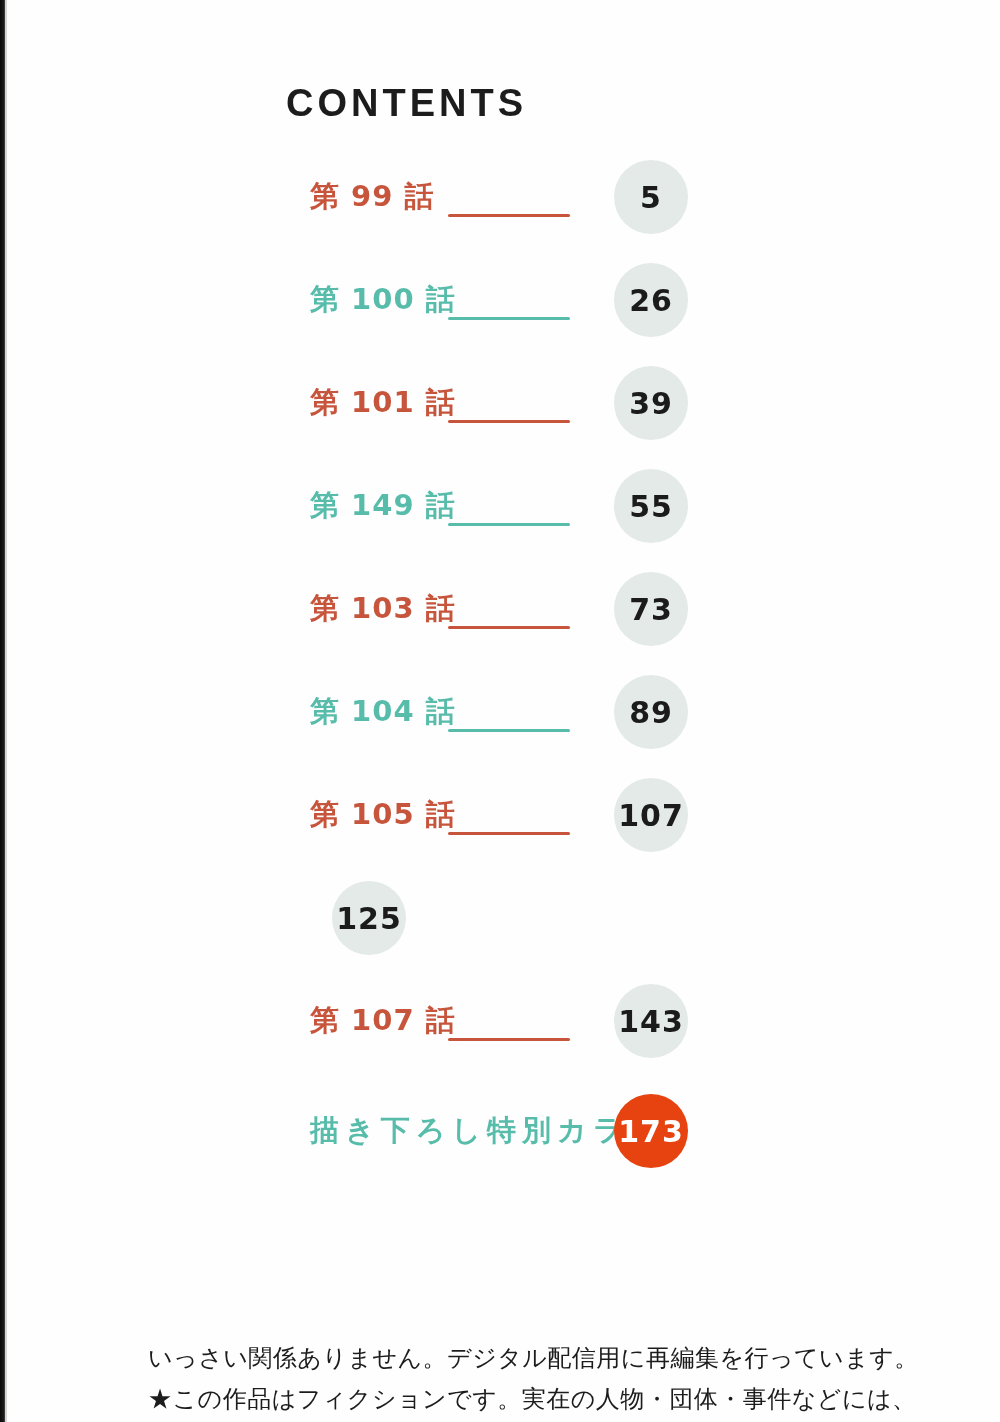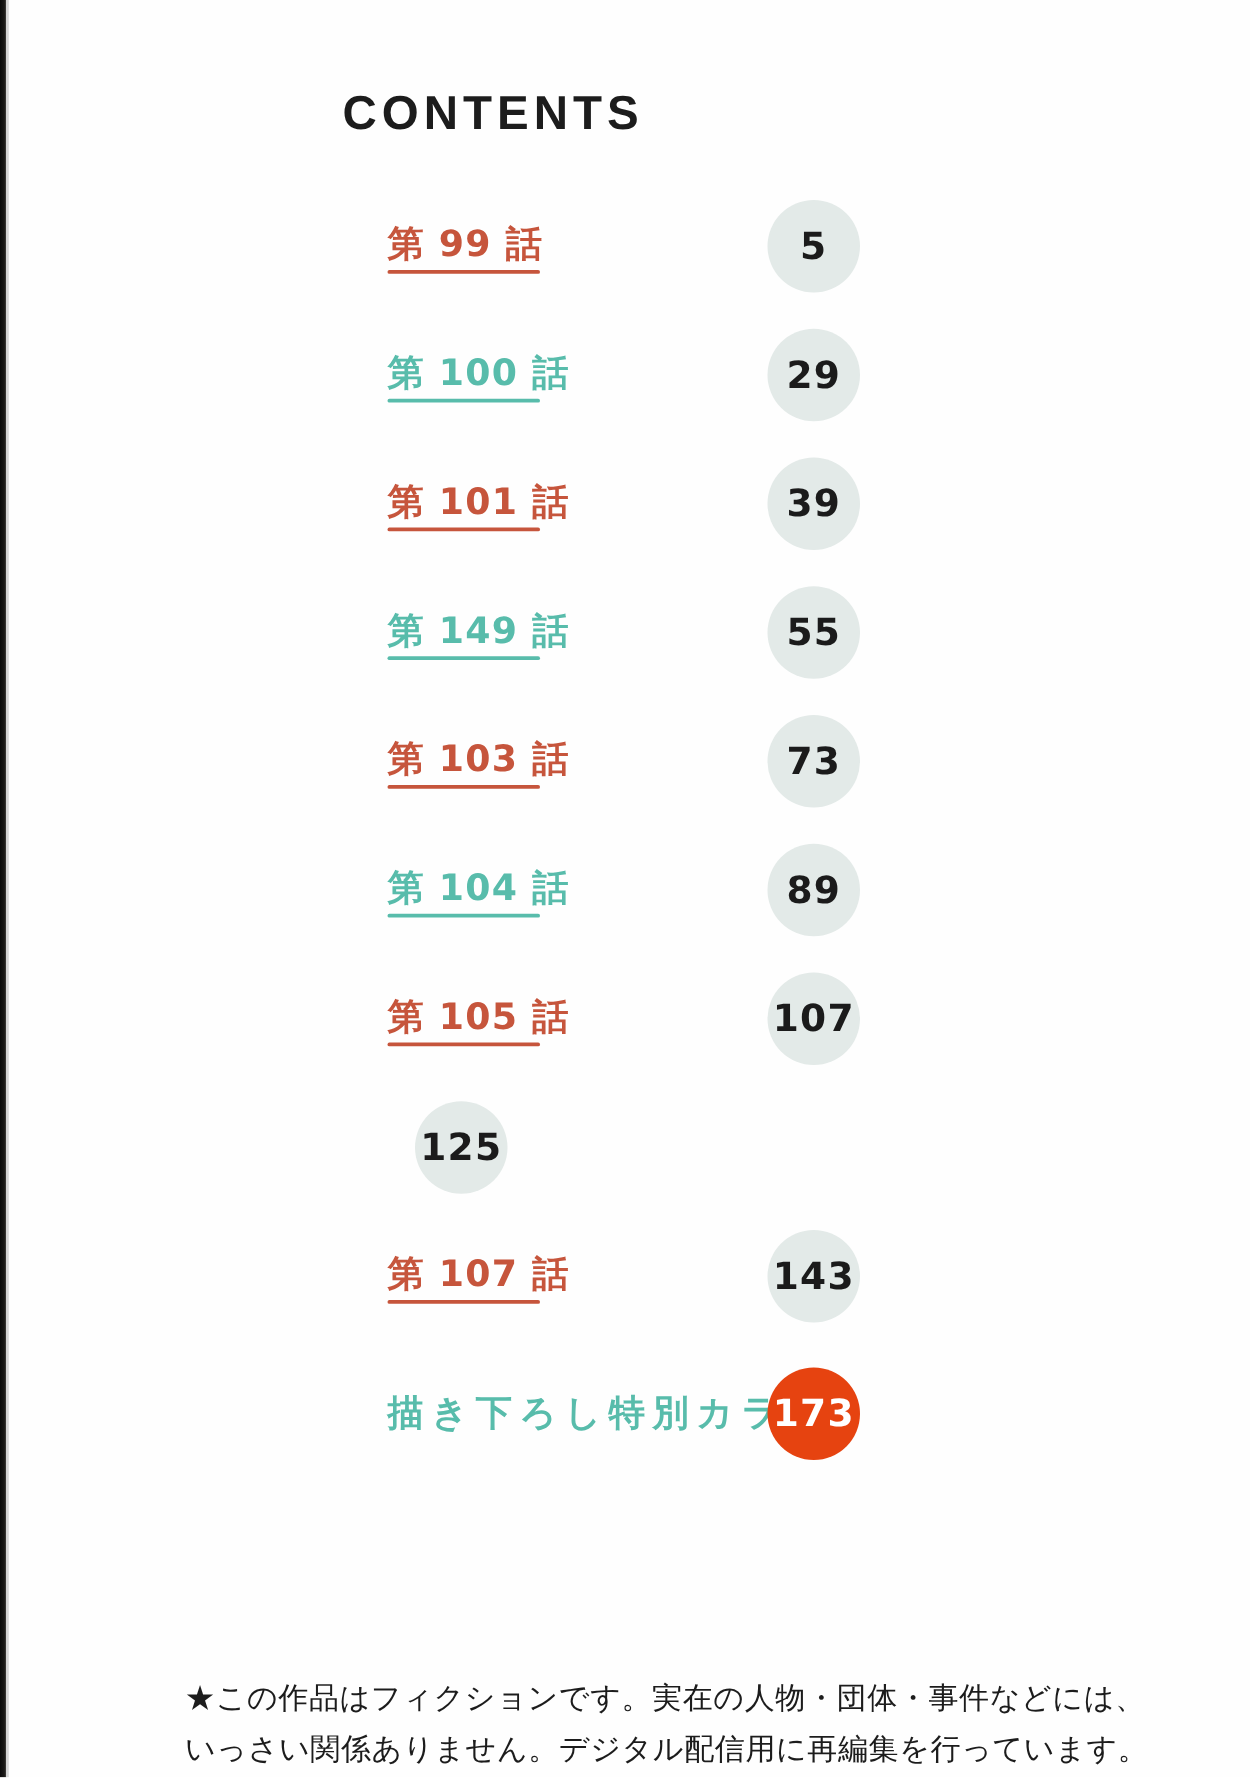--- a/index.html
+++ b/index.html
@@ -21,21 +21,21 @@
     top: 0;
     width: 5px;
     height: 100%;
     background: linear-gradient(to right, #0a0a0a 0%, #1c1a18 70%, #4a4845 100%);
     border-right: 2px solid #d6d6d6;
   }
   .title {
     position: absolute;
     top: 66px;
     left: 270px;
-    margin: 4px;
+    margin: 16px;
     font-family: "Liberation Sans", sans-serif;
     font-size: 38px;
     font-weight: 800;
     letter-spacing: 4px;
     color: var(--ink);
   }
   .toc {
     position: absolute;
     top: 160px;
     left: 310px;
@@ -44,22 +44,21 @@
     gap: 29px;
   }
   .toc-row {
     display: flex;
     align-items: center;
     height: 74px;
   }
   .toc-left {
     width: 282px;
     display: flex;
-    align-items: flex-start;
-    flex-direction: column;
+    align-items: flex-end;
   }
   .toc-label {
     font-size: 29px;
     font-weight: bold;
     letter-spacing: 1px;
     white-space: nowrap;
   }
   .variant-chapter .toc-label { width: 138px; }
   .variant-bonus-black .toc-label {
     font-size: 25px;
@@ -129,21 +128,21 @@
     <span class="toc-circle circle-pale">
       <span class="toc-num num-dark">5</span>
     </span>
   </div>
       <div class="toc-row variant-chapter">
     <span class="toc-left">
       <span class="toc-label label-teal">第 100 話</span>
       <span class="toc-line line-teal"></span>
     </span>
     <span class="toc-circle circle-pale">
-      <span class="toc-num num-dark">29</span>
+      <span class="toc-num num-dark">26</span>
     </span>
   </div>
       <div class="toc-row variant-chapter">
     <span class="toc-left">
       <span class="toc-label label-red">第 101 話</span>
       <span class="toc-line line-red"></span>
     </span>
     <span class="toc-circle circle-pale">
       <span class="toc-num num-dark">39</span>
     </span>
@@ -203,16 +202,16 @@
       <span class="toc-label label-teal">描き下ろし特別カラー</span>
 
     </span>
     <span class="toc-circle circle-orange">
       <span class="toc-num num-white">173</span>
     </span>
   </div>
     </div>
 
   <div class="footer">
+    <div>いっさい関係ありません。デジタル配信用に再編集を行っています。</div>
     <div>★この作品はフィクションです。実在の人物・団体・事件などには、</div>
-    <div>いっさい関係ありません。デジタル配信用に再編集を行っています。</div>
   </div>
 </div>
 
 </body></html>

